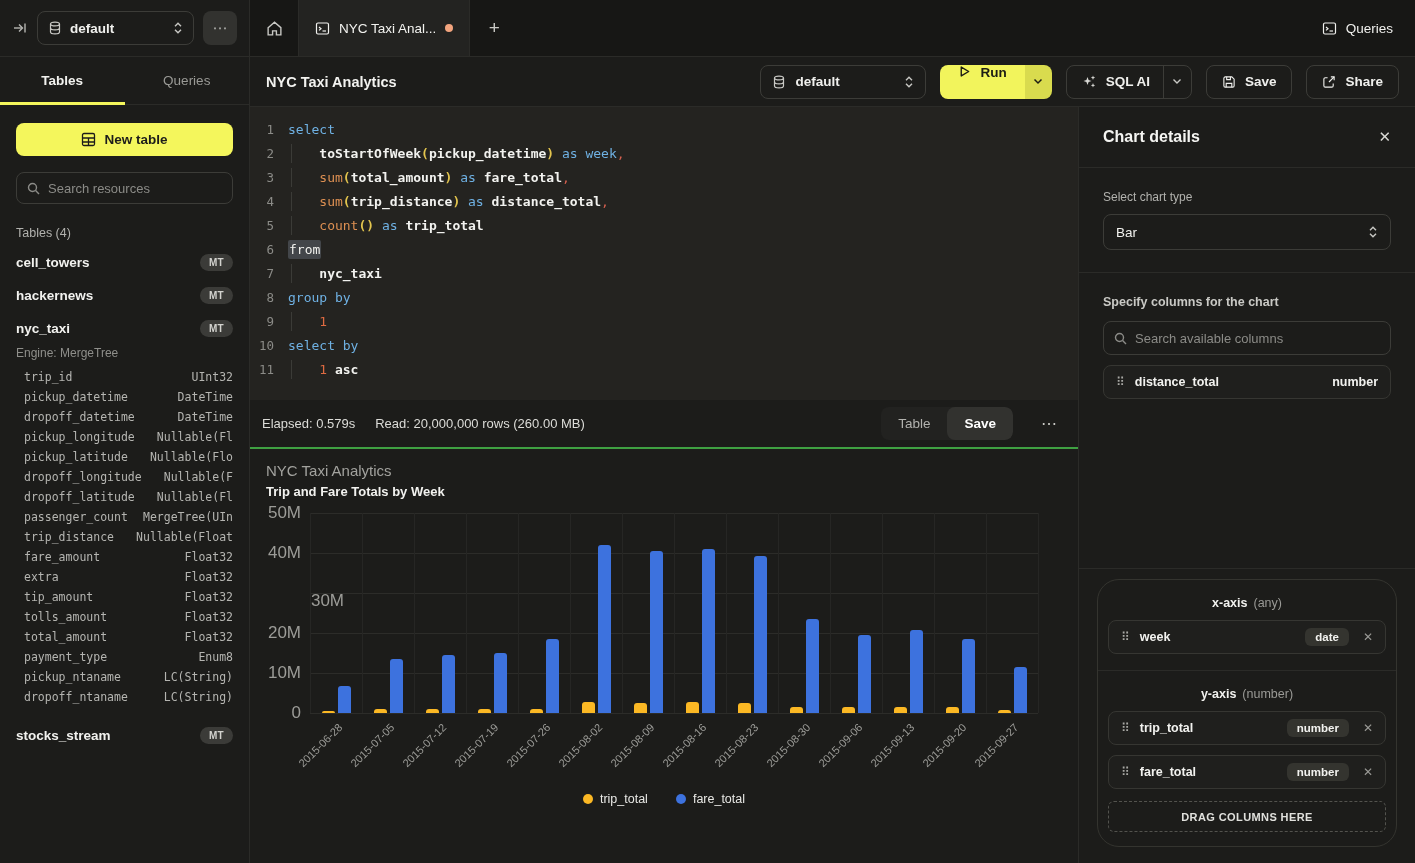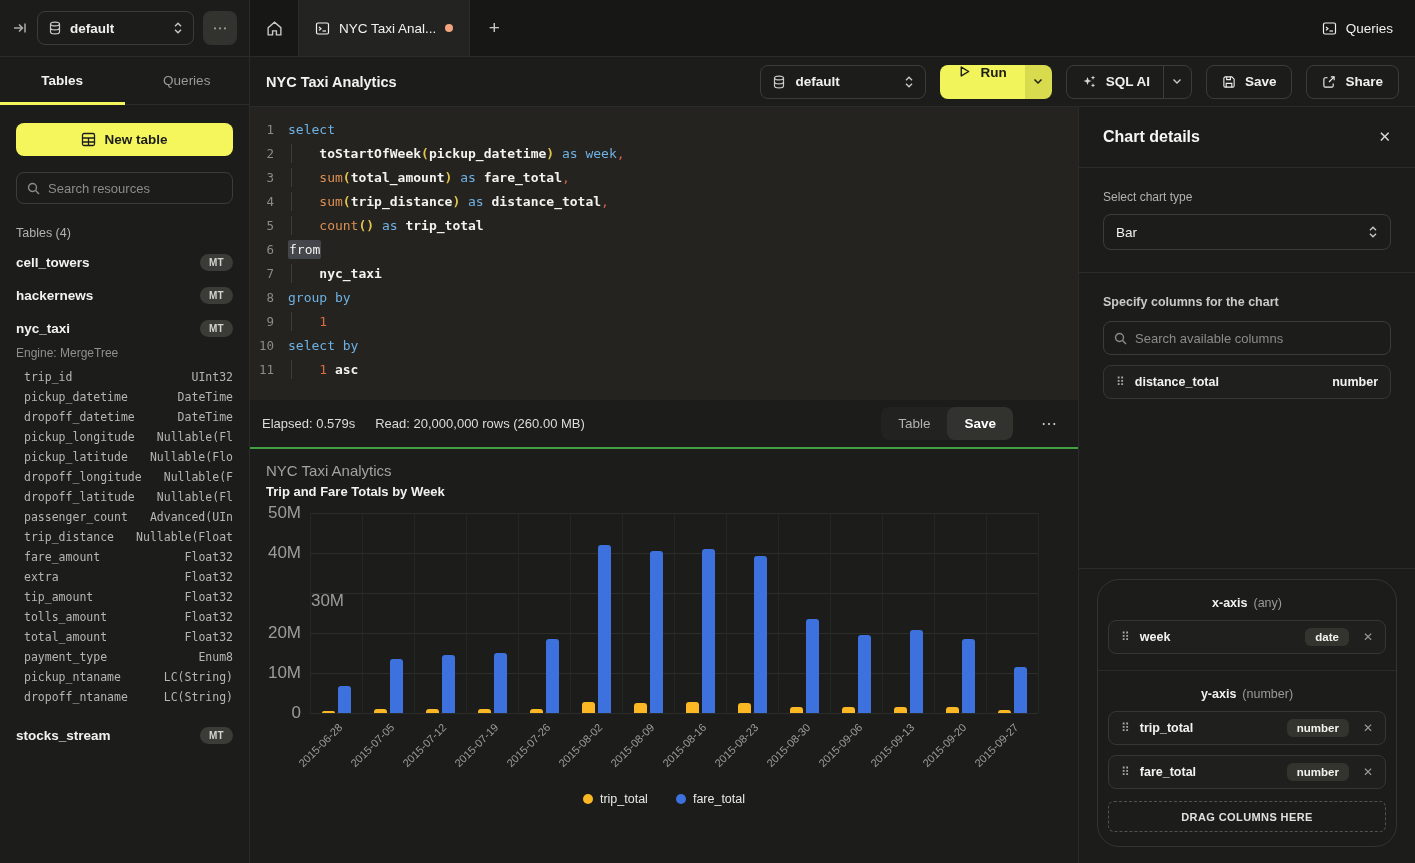--- a/index.html
+++ b/index.html
@@ -230,21 +230,21 @@
         <div class="col-row">
           <span class="col-name">dropoff_longitude</span>
           <span class="col-type">Nullable(F</span>
         </div>
         <div class="col-row">
           <span class="col-name">dropoff_latitude</span>
           <span class="col-type">Nullable(Fl</span>
         </div>
         <div class="col-row">
           <span class="col-name">passenger_count</span>
-          <span class="col-type">Advanced(UIn</span>
+          <span class="col-type">MergeTree(UIn</span>
         </div>
         <div class="col-row">
           <span class="col-name">trip_distance</span>
           <span class="col-type">Nullable(Float</span>
         </div>
         <div class="col-row">
           <span class="col-name">fare_amount</span>
           <span class="col-type">Float32</span>
         </div>
         <div class="col-row">

